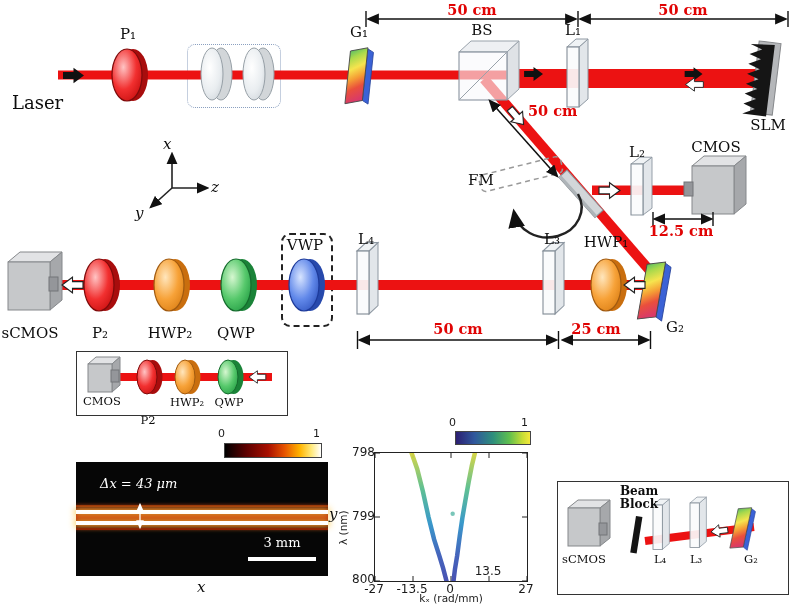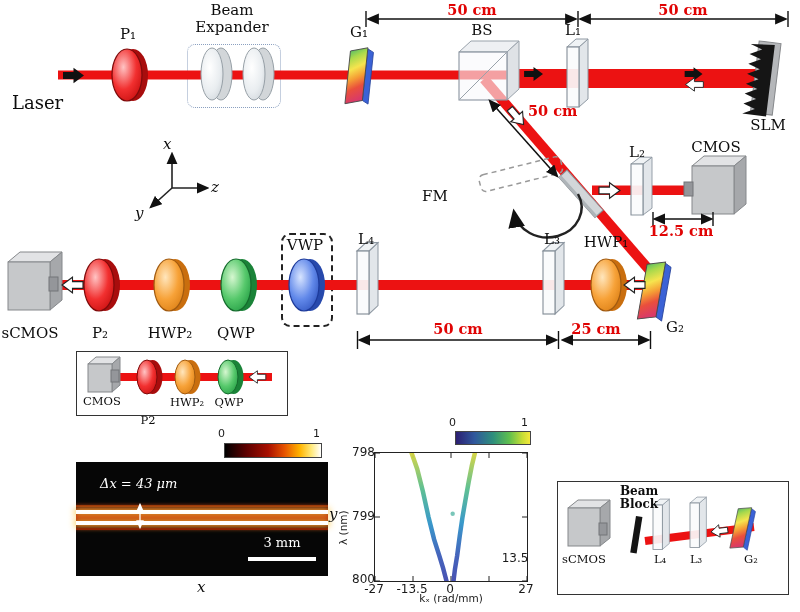--- a/index.html
+++ b/index.html
@@ -322,29 +322,28 @@
       <line x1="558.5" y1="331" x2="558.5" y2="349" stroke-width="1.4"></line>
       <line x1="563" y1="340" x2="648" y2="340" marker-start="url(#mB)" marker-end="url(#mB)"></line>
       <line x1="650.5" y1="331" x2="650.5" y2="349" stroke-width="1.4"></line>
     </g>
 
     <line x1="140" y1="504.5" x2="140" y2="527.5" stroke="#fff" stroke-width="1.3" marker-start="url(#mW)" marker-end="url(#mW)"></line>
   </svg>
 
   <div class="lb f17" style="left:12px;top:65px;">Laser</div>
   <div class="lb ctr" style="left:112px;top:26px;width:32px;">P₁</div>
-  <div class="lb ctr wrap" style="left:184px;top:2px;width:96px;">Beam Expander</div>
   <div class="lb ctr" style="left:342px;top:24px;width:34px;">G₁</div>
   <div class="lb ctr red" style="left:442px;top:2px;width:60px;">50 cm</div>
   <div class="lb ctr red" style="left:653px;top:2px;width:60px;">50 cm</div>
   <div class="lb ctr" style="left:457px;top:22px;width:50px;">BS</div>
   <div class="lb ctr" style="left:556px;top:22px;width:34px;">L₁</div>
   <div class="lb ctr" style="left:744px;top:117px;width:48px;">SLM</div>
   <div class="lb red" style="left:528px;top:103px;">50 cm</div>
-  <div class="lb" style="left:422px;top:172px;margin-top:16px;">FM</div>
+  <div class="lb" style="left:468px;top:172px;">FM</div>
   <div class="lb ctr" style="left:621px;top:144px;width:32px;">L₂</div>
   <div class="lb ctr" style="left:690px;top:139px;width:52px;">CMOS</div>
   <div class="lb ctr red" style="left:645px;top:223px;width:72px;">12.5 cm</div>
   <div class="lb it" style="left:163px;top:136px;">x</div>
   <div class="lb it" style="left:211px;top:179px;">z</div>
   <div class="lb it" style="left:135px;top:205px;">y</div>
 
   <div class="lb ctr" style="left:1px;top:325px;width:58px;">sCMOS</div>
   <div class="lb ctr" style="left:85px;top:325px;width:30px;">P₂</div>
   <div class="lb ctr" style="left:146px;top:325px;width:48px;">HWP₂</div>
@@ -370,21 +369,21 @@
   <div class="lb sans s11" style="left:313px;top:428px;">1</div>
 
   <div class="lb sans s11" style="left:449px;top:417px;">0</div>
   <div class="lb sans s11" style="left:521px;top:417px;">1</div>
   <div class="lb sans ra" style="left:352px;top:446px;width:20px;">798</div>
   <div class="lb sans ra" style="left:352px;top:510px;width:20px;">799</div>
   <div class="lb sans ra" style="left:352px;top:573px;width:20px;">800</div>
   <div class="lb sans ctr" style="left:356px;top:583px;width:36px;">-27</div>
   <div class="lb sans ctr" style="left:394px;top:583px;width:36px;">-13.5</div>
   <div class="lb sans ctr" style="left:432px;top:583px;width:36px;">0</div>
-  <div class="lb sans ctr" style="left:470px;top:552px;width:36px;margin-left:27px;">13.5</div>
+  <div class="lb sans ctr" style="left:470px;top:565px;width:36px;">13.5</div>
   <div class="lb sans ctr" style="left:508px;top:583px;width:36px;">27</div>
   <div class="lb sans rot" style="left:338px;top:545px;font-size:10.5px;">λ (nm)</div>
   <div class="lb sans ctr" style="left:406px;top:593px;width:90px;font-size:10.5px;">kₓ (rad/mm)</div>
 
   <div class="lb ctr sm" style="left:560px;top:553px;width:48px;">sCMOS</div>
   <div class="lb ctr wrap bbl" style="left:610px;top:485px;width:58px;">Beam Block</div>
   <div class="lb ctr sm" style="left:647px;top:553px;width:26px;">L₄</div>
   <div class="lb ctr sm" style="left:683px;top:553px;width:26px;">L₃</div>
   <div class="lb ctr sm" style="left:736px;top:553px;width:30px;">G₂</div>
 

